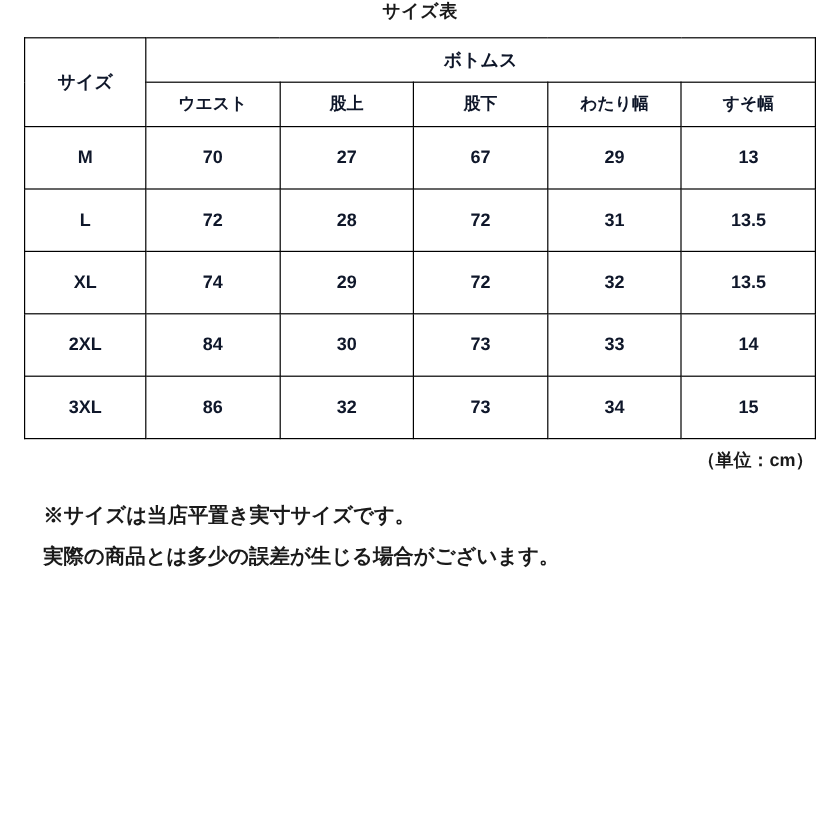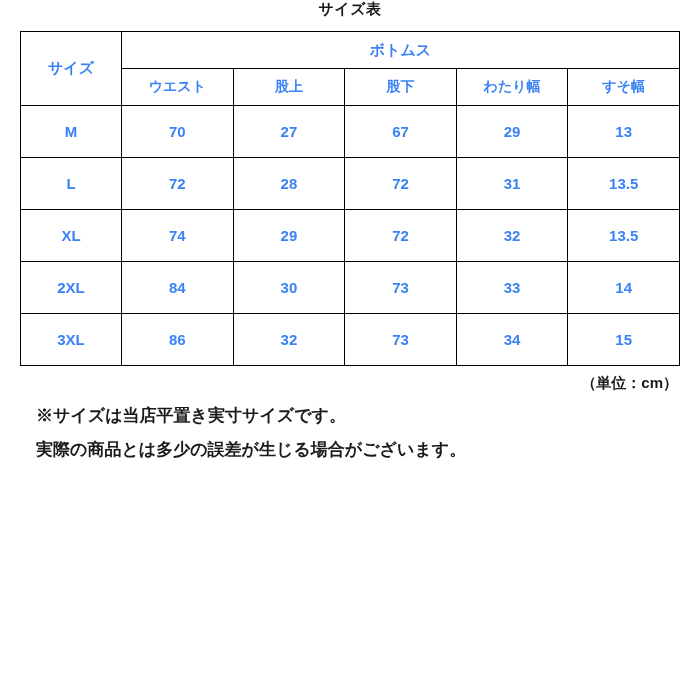--- a/index.html
+++ b/index.html
@@ -32,21 +32,21 @@
     width: 660px;
     margin: 0 auto;
     table-layout: fixed;
   }
   table.size-table th,
   table.size-table td {
     border: 1px solid #000000;
     text-align: center;
     font-size: 15px;
     font-weight: 700;
-    color: #3b82f6;
+    color: #0f172a;
     padding: 0;
     height: 51px;
     vertical-align: middle;
   }
   table.size-table th.size-head {
     width: 100px;
     height: 72px;
   }
   table.size-table th.group-head {
     height: 36px;
@@ -65,21 +65,21 @@
     text-align: right;
     width: 660px;
     margin: 8px auto 0 auto;
     font-size: 15px;
     font-weight: 700;
     padding-right: 2px;
     box-sizing: border-box;
   }
   .notes {
     width: 660px;
-    margin: 10px auto 0 auto;
+    margin: 24px auto 0 auto;
     padding-left: 16px;
     box-sizing: border-box;
   }
   .notes p {
     margin: 0 0 8px 0;
     font-size: 17px;
     font-weight: 700;
     line-height: 1.5;
     color: #1a1a1a;
   }

